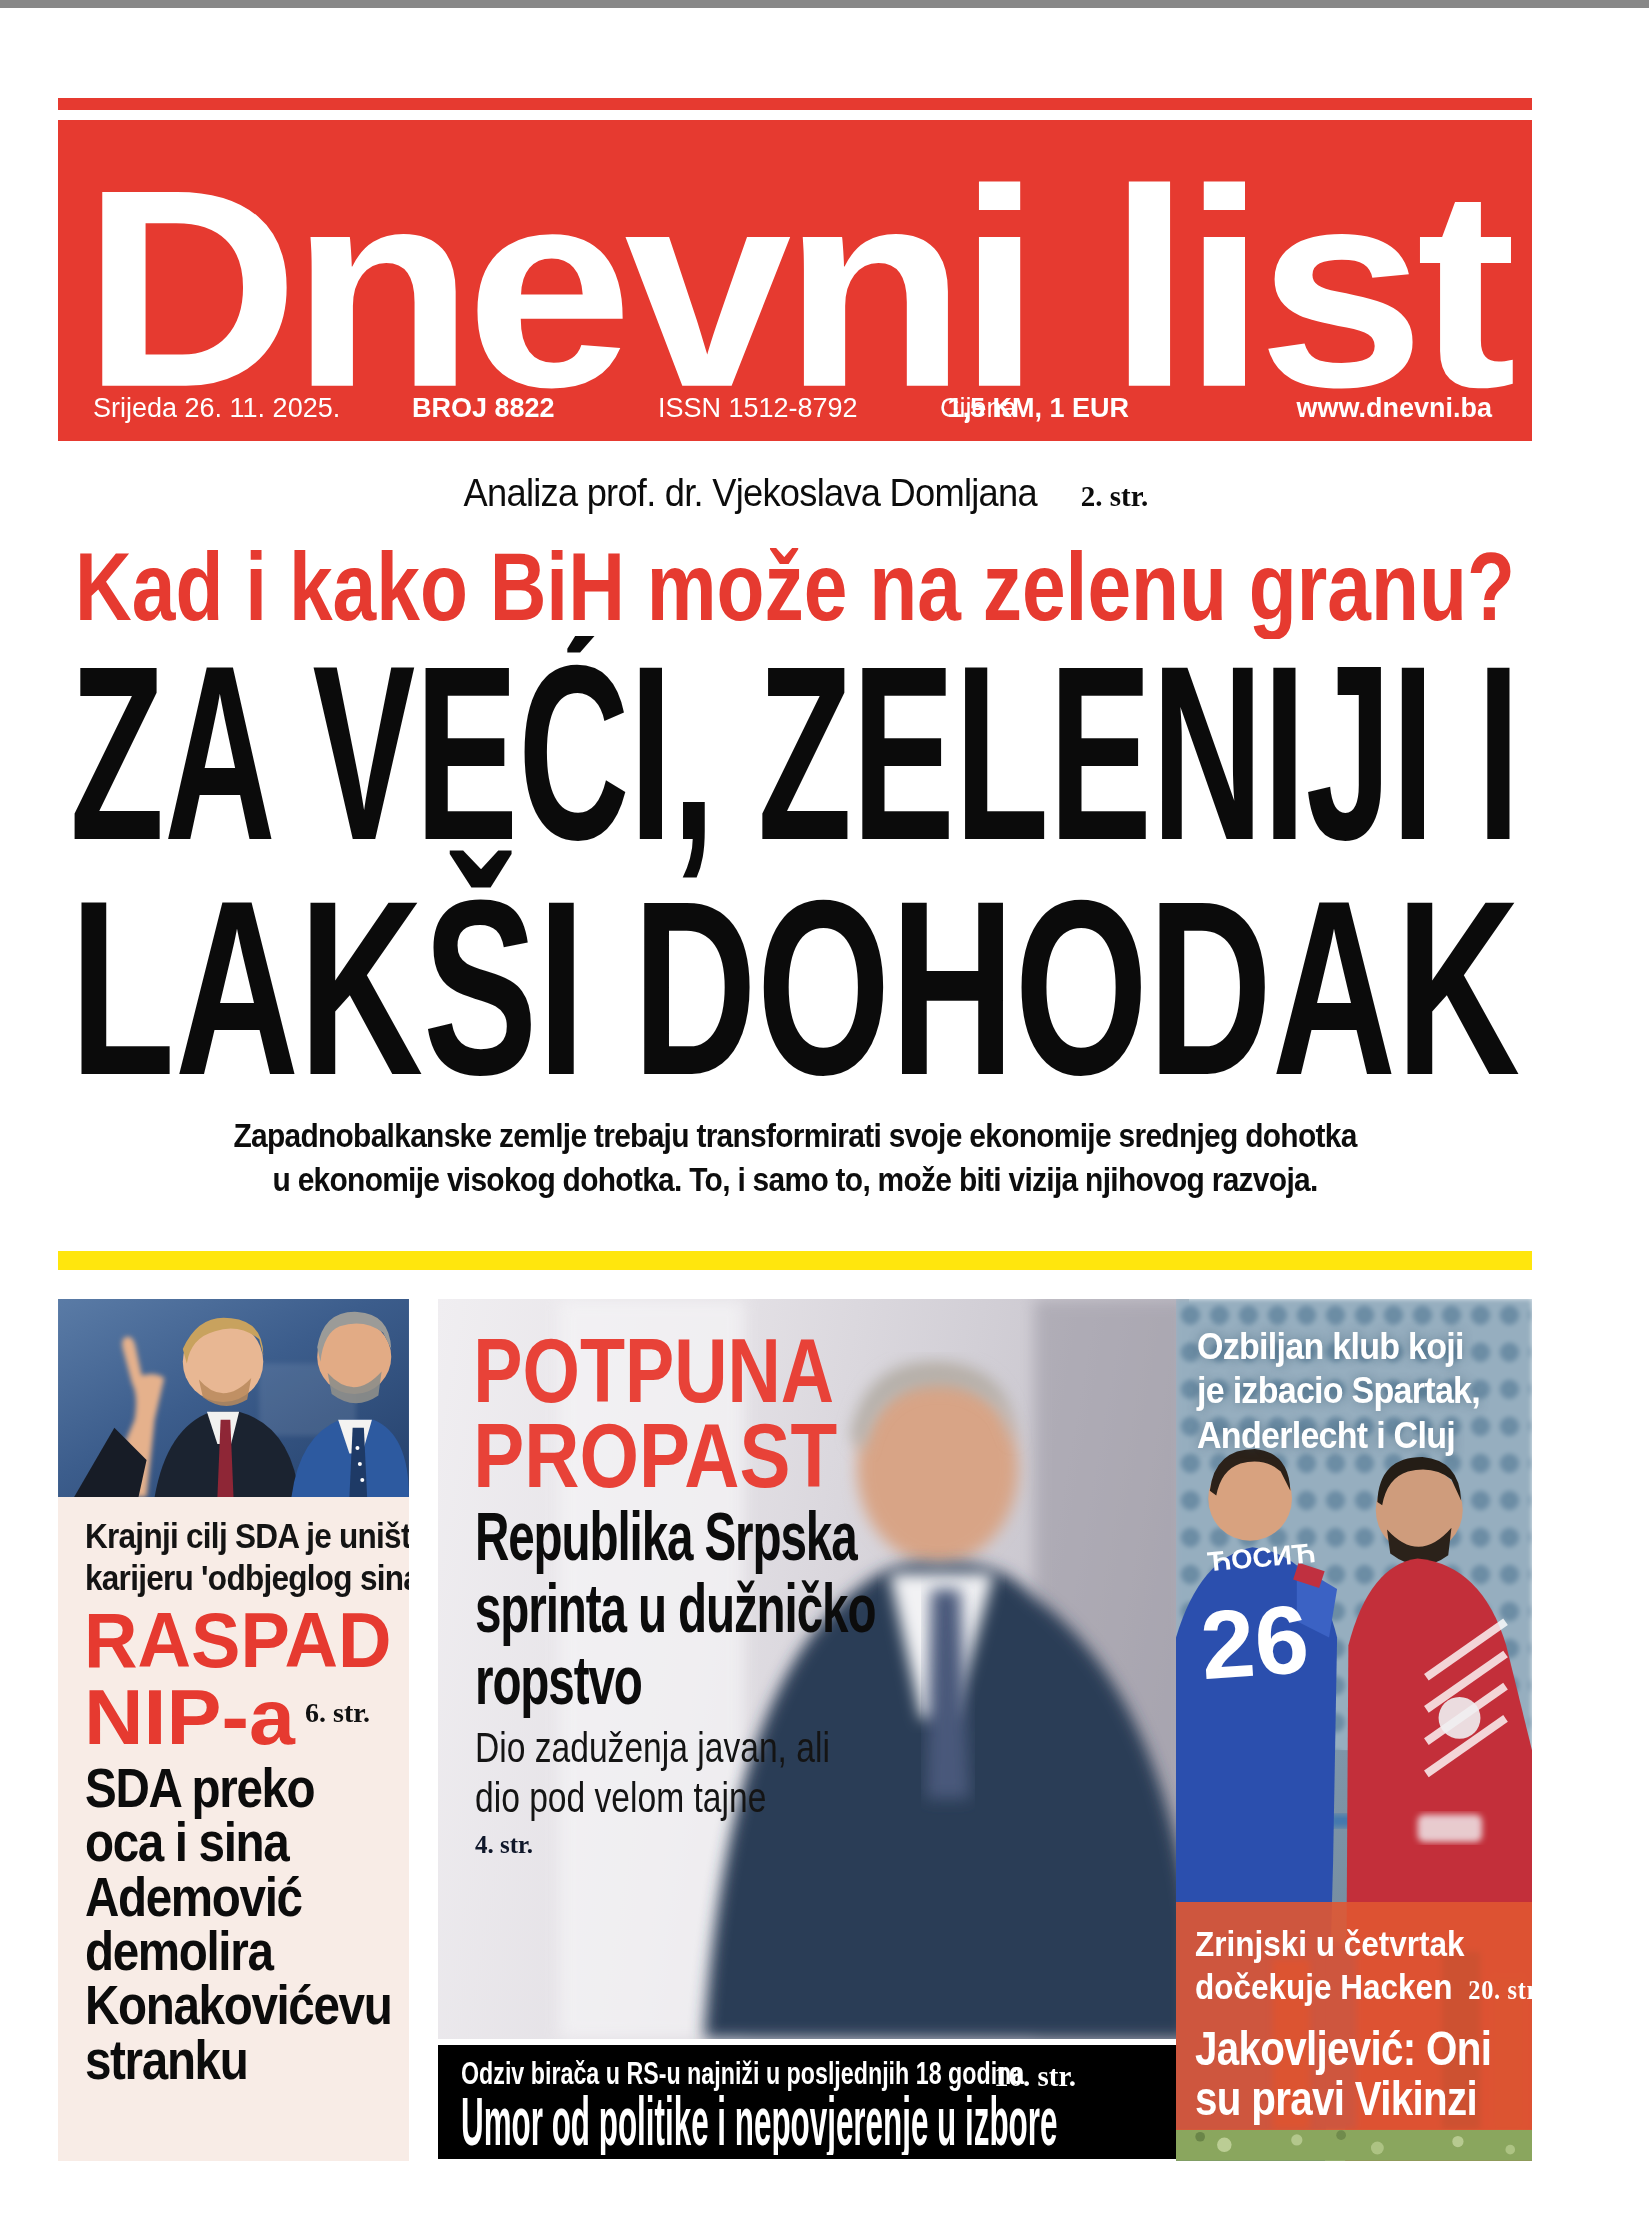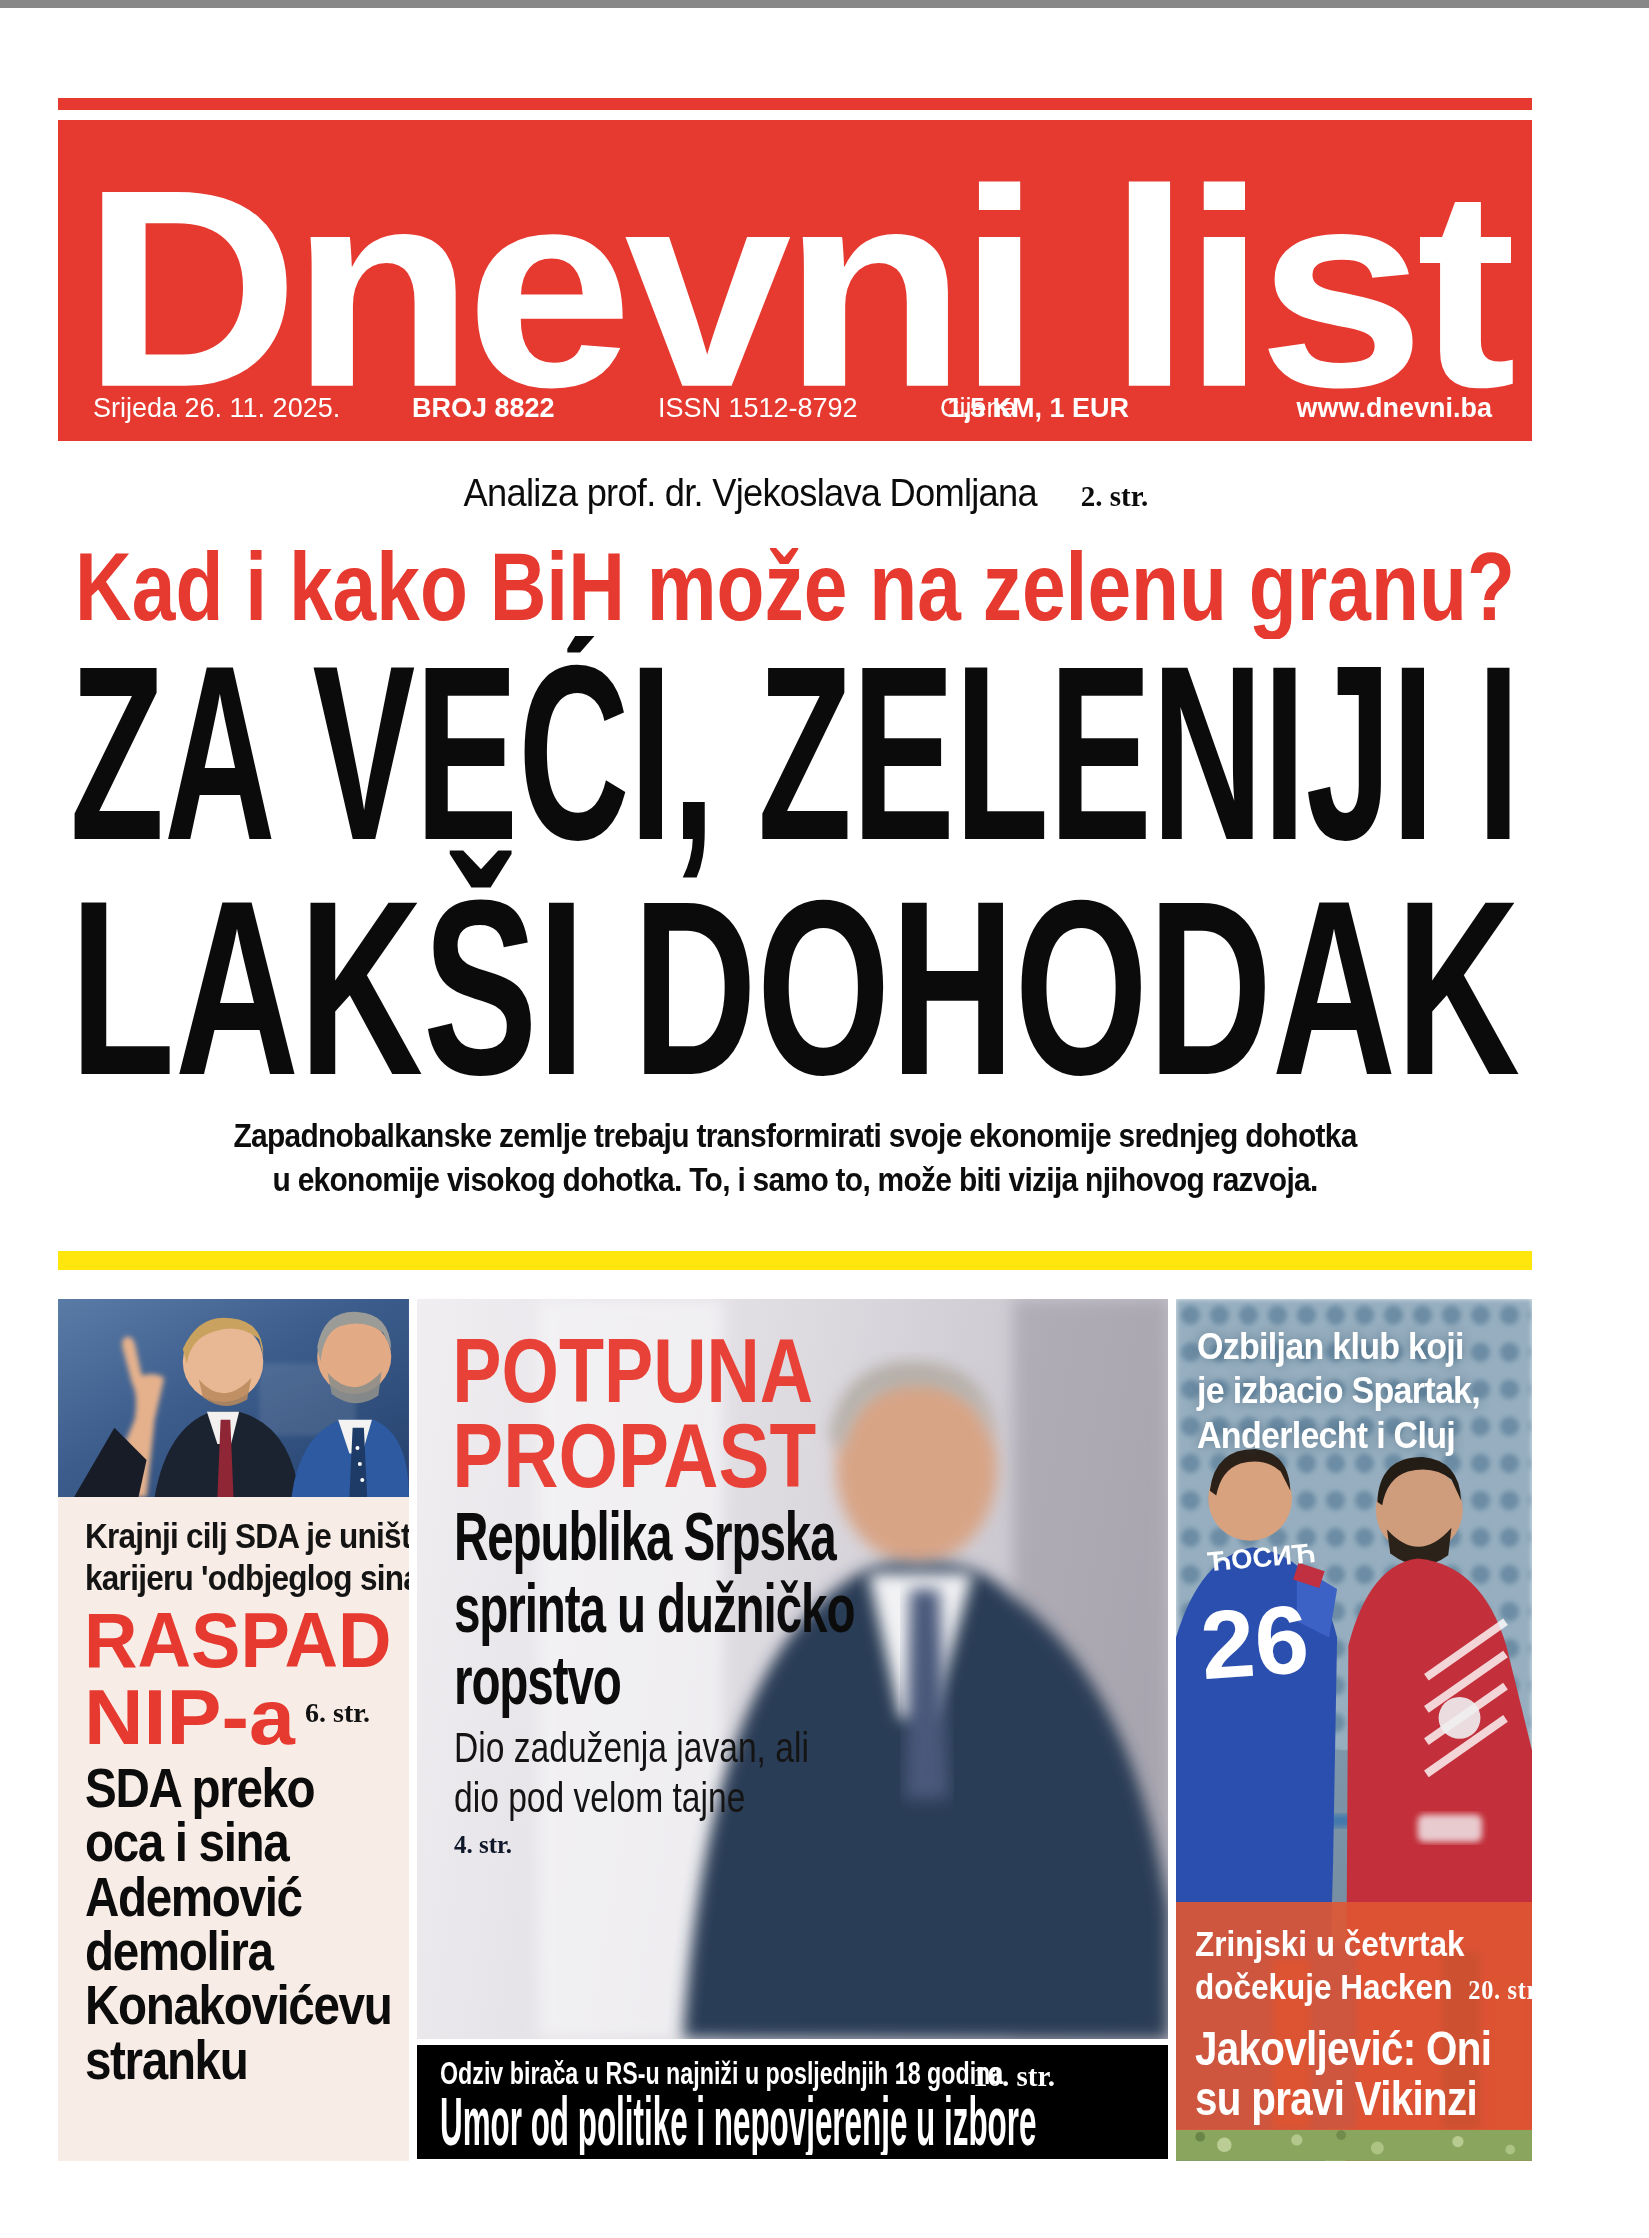--- a/index.html
+++ b/index.html
@@ -30,21 +30,21 @@
   .kickrow .k{font-size:39px;letter-spacing:-0.8px;display:inline-block;transform:scaleX(.93);}
   .kickrow .p{font-size:29px;margin-left:22.6px;}
   .deck{left:58px;top:1105px;width:1474px;text-align:center;color:#0d0d0d;
         font-size:34px;font-weight:bold;line-height:1.3;letter-spacing:-0.8px;}
   .deck .dl{display:block;transform:scaleX(.88);transform-origin:50% 0;}
   .yellowbar{left:58px;top:1243px;width:1474px;height:19.3px;background:var(--accent_yellow);}
 
   
   .col{position:absolute;top:1291px;height:862px;overflow:hidden;}
   .col-left{left:58px;width:351px;}
-  .col-mid{left:417px;width:751px;}
+  .col-mid{left:438px;width:751px;}
   .col-right{left:1176px;width:356px;}
 
   
   .left-photo{position:absolute;top:0;left:0;width:351px;height:198px;}
   .pinkbox{position:absolute;top:198px;left:0;width:351px;height:664px;background:var(--pink_bg);}
   .left-kicker{position:absolute;left:27px;top:17.7px;font-size:35px;font-weight:bold;color:#141414;
                line-height:1.22;letter-spacing:-0.8px;white-space:nowrap;transform:scaleX(.9);transform-origin:0 0;}
   .left-title-svg{position:absolute;left:26px;top:113px;}
   .left-page{position:absolute;left:247px;top:200px;font-size:28px;color:#111;}
   .left-headline{position:absolute;left:27px;top:264px;font-size:56px;font-weight:bold;color:#0c0c0c;

